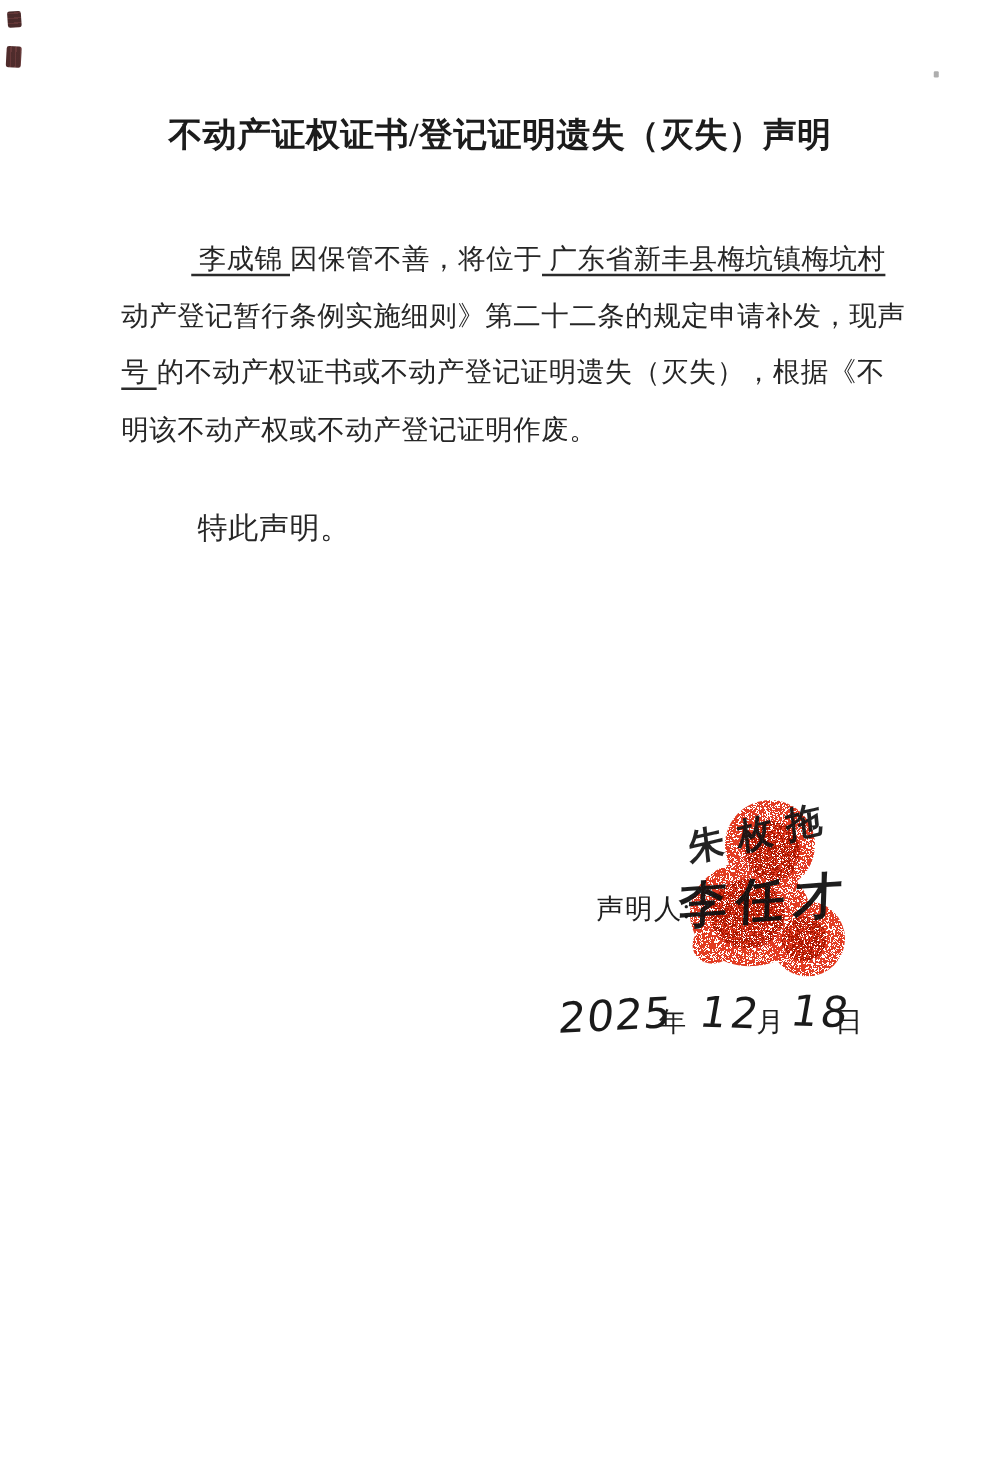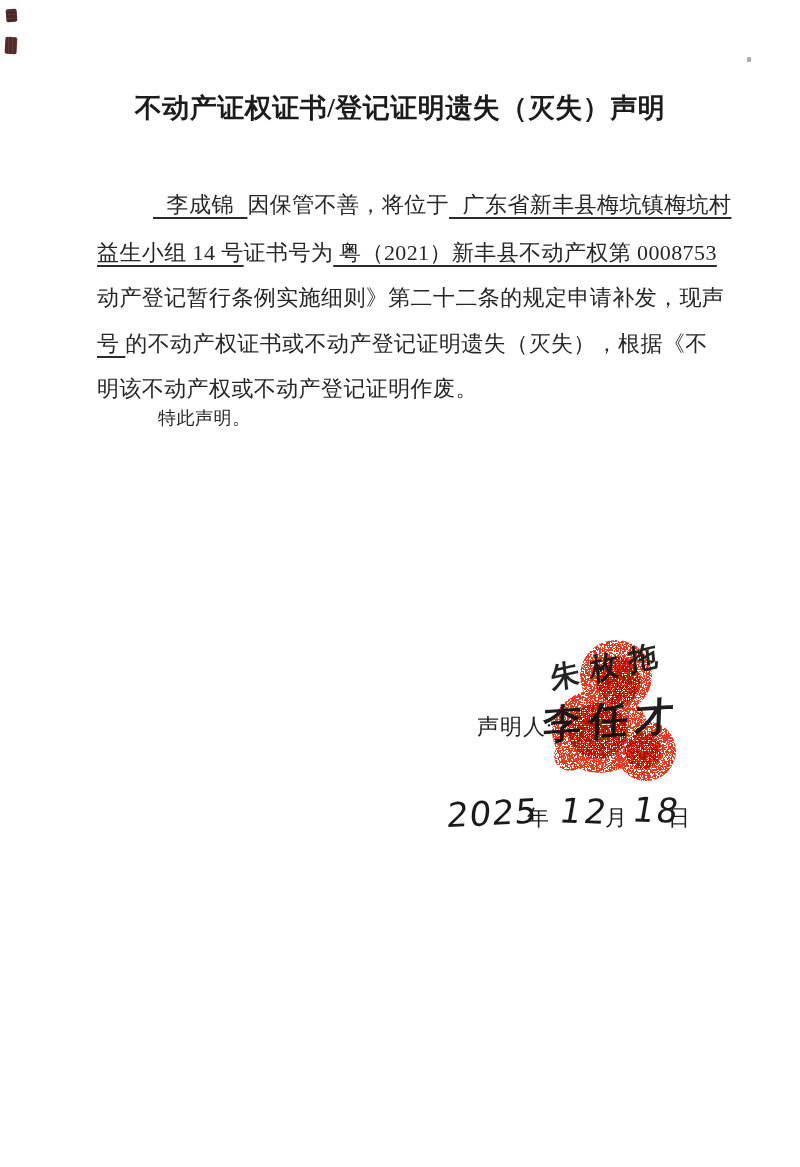--- a/index.html
+++ b/index.html
@@ -9,21 +9,21 @@
   }
   
   .doc-title{
     position:absolute;top:90px;left:0;width:800px;text-align:center;
     font-size:27px;font-weight:700;color:#1c1c1c;letter-spacing:0.5px;
   }
   
   #body-text{position:absolute;left:97px;top:184px;width:616px;font-size:22px;color:#262626;}
   .bline{height:45.6px;line-height:45.6px;white-space:nowrap;letter-spacing:0.4px;}
   .u{text-decoration:underline;text-underline-offset:5px;text-decoration-thickness:1.5px;text-decoration-color:#2b2b2b;}
-  .closing{position:absolute;left:158px;top:406px;font-size:18px;letter-spacing:0.5px;color:#262626;}
+  .closing{position:absolute;left:158px;top:406px;font-size:24px;letter-spacing:0.5px;color:#262626;}
   
   .sig-label{position:absolute;left:477px;top:712px;font-size:22px;letter-spacing:1px;color:#1e1e1e;text-align:center;}
   .hw-name-above{
     position:absolute;left:549px;top:660px;font-size:29px;font-weight:700;color:#121212;
     letter-spacing:11px;transform:rotate(-13deg) skewX(-7deg);transform-origin:left top;opacity:.92;white-space:nowrap;
   }
   .hw-name{
     position:absolute;left:544px;top:698px;font-size:39px;font-weight:700;color:#101010;
     letter-spacing:7px;transform:rotate(-4deg) skewX(-6deg);transform-origin:left top;opacity:.94;white-space:nowrap;
   }
@@ -48,22 +48,21 @@
 
 <div id="page">
 
   <div class="stray-mark mark-a"></div>
   <div class="stray-mark mark-b"></div>
   <div class="stray-mark speck"></div>
 
   <div class="doc-title">不动产证权证书/登记证明遗失（灭失）声明</div>
 
   <div id="body-text">
-      <div class="bline" style="padding-left: 56px; font-family: Liberation Mono, monospace;"><span class="u">&nbsp;李成锦&nbsp;</span><span>因保管不善，将位于</span><span class="u">&nbsp;广东省新丰县梅坑镇梅坑村</span></div>
-      <div class="bline"><span class="u">益生小组 14 号</span><span>证书号为</span><span class="u">&nbsp;粤（2021）新丰县不动产权第 0008753</span></div>
+      <div class="bline" style="padding-left: 56px;"><span class="u">&nbsp;李成锦&nbsp;</span><span>因保管不善，将位于</span><span class="u">&nbsp;广东省新丰县梅坑镇梅坑村</span></div>
       <div class="bline"><span>动产登记暂行条例实施细则》第二十二条的规定申请补发，现声</span></div>
       <div class="bline"><span class="u">号&nbsp;</span><span>的不动产权证书或不动产登记证明遗失（灭失），根据《不</span></div>
       <div class="bline"><span>明该不动产权或不动产登记证明作废。</span></div>
     </div>
 
   <div class="closing">特此声明。</div>
 
   <svg id="fingerprint" width="150" height="150" viewBox="0 0 150 150">
     <defs>
       <filter id="spk1" x="-10%" y="-10%" width="120%" height="120%">

